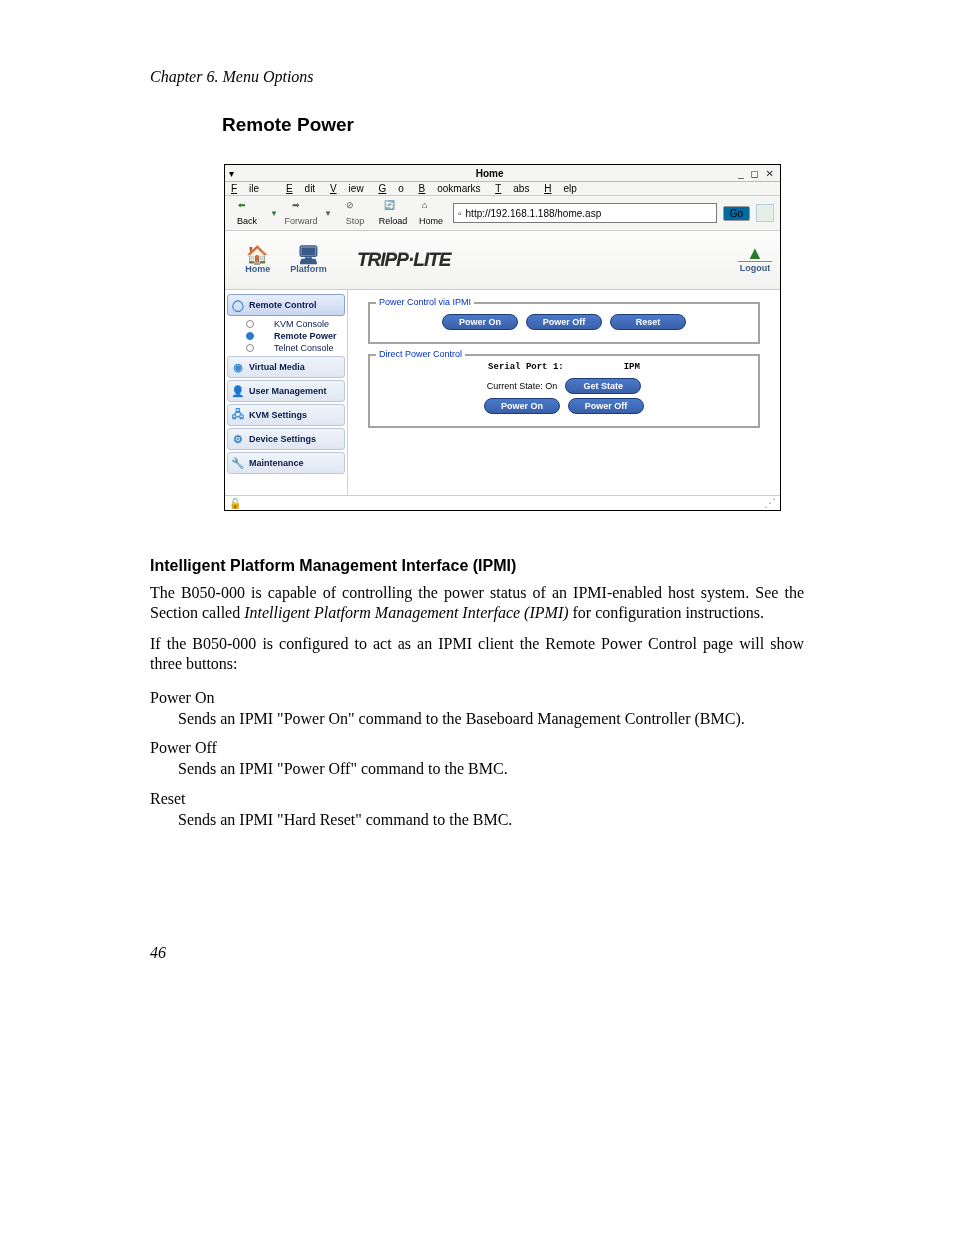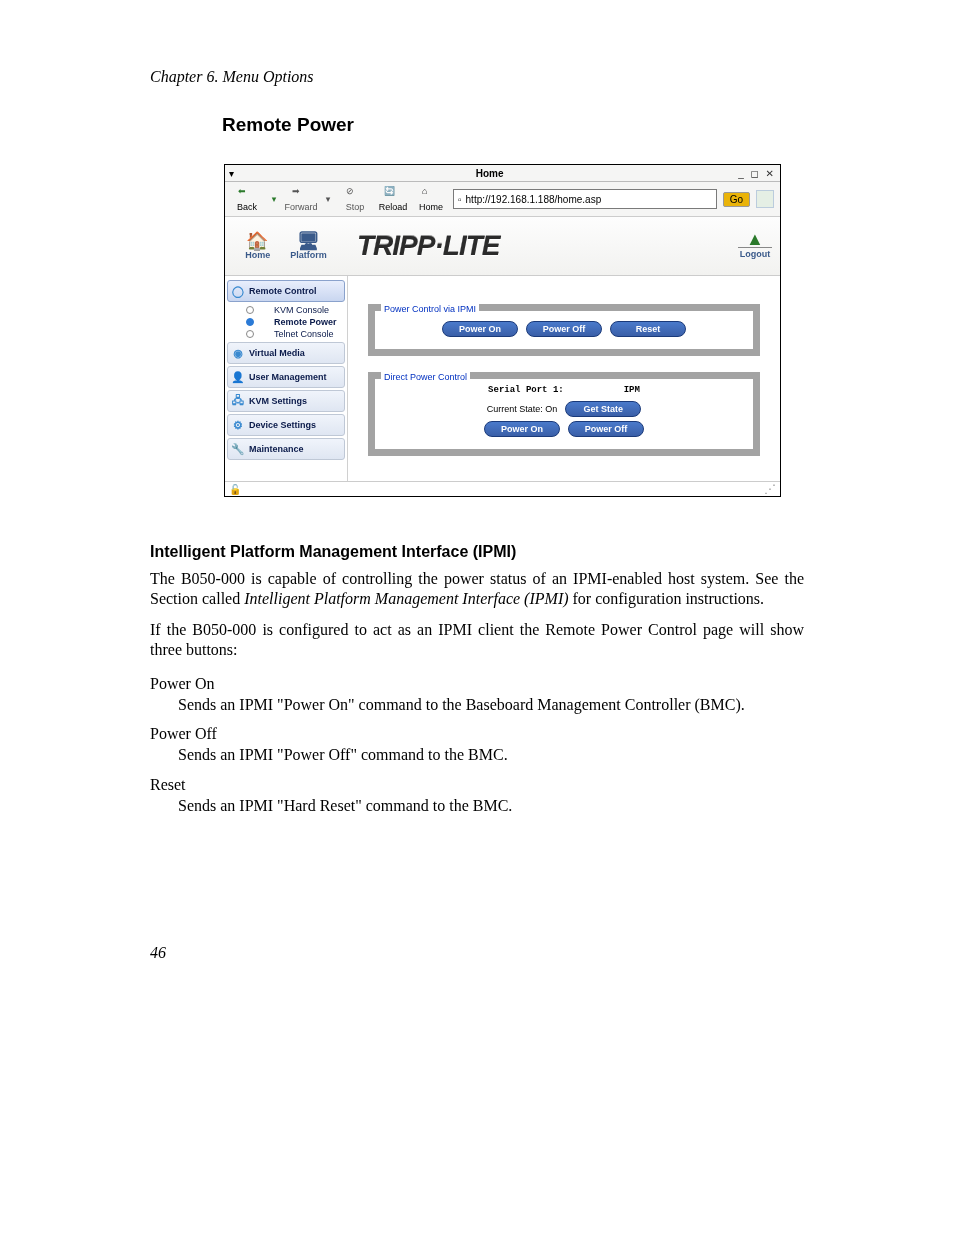--- a/index.html
+++ b/index.html
@@ -111,21 +111,21 @@
     background: #fff;
     font-size: 10px;
     display: flex;
     align-items: center;
     padding: 0 4px;
     gap: 4px;
   }
   .go-btn {
     font-size: 10px;
     border: 1px solid #999;
-    background: #eab308;
+    background: #0369a1;
     padding: 1px 6px;
     border-radius: 2px;
   }
   .throbber {
     width: 16px; height: 16px; background:#e5efe5; border:1px solid #bcd;
   }
 
   .app-frame { background: #fff; }
   .app-header {
     height: 58px;
@@ -145,21 +145,21 @@
     font-size: 9px; font-weight: bold; color: #3a5a8a;
   }
   .hdr-icon { font-size: 18px; line-height: 1; }
   .hdr-logo {
     flex: 1; display:flex; justify-content:flex-start; padding-left:10px;
   }
   .logo-text {
     font-family: Arial Black, Arial, sans-serif;
     font-weight: 900;
     font-style: italic;
-    font-size: 28px;
+    font-size: 19px;
     letter-spacing: -1px;
     color: #2b2b2b;
     text-shadow: 0 1px 0 #fff, 0 -1px 0 #999;
   }
   .logo-dot { color:#2b2b2b; }
   .hdr-right { width: 50px; text-align:center; font-size:9px; font-weight:bold; color:#3a5a8a;}
   .hdr-right .tri { color:#2b7a2b; font-size:18px; line-height:0.7;}
 
   .app-body { display:flex; min-height: 205px; }
   .sidebar {
@@ -189,23 +189,23 @@
     padding: 1px 0 1px 20px;
     color: #0a1a4a;
     display:flex; align-items:center; gap:20px;
   }
   .sb-sub .dot { width:6px; height:6px; border-radius:50%; border:1px solid #888; display:inline-block;}
   .sb-sub.sel { font-weight: bold; }
   .sb-sub.sel .dot { background:#2b7ad6; border-color:#2b7ad6;}
 
   .main-pane { flex:1; padding: 12px 20px; }
   .fieldset {
-    border: 7px solid #a3a3a3;
+    border: 2px solid #a3a3a3;
     padding: 6px 8px 8px 8px;
-    margin: 16px 0 10px 0;
+    margin: 0 0 10px 0;
     position: relative;
     font-size: 9px;
   }
   .fieldset .legend {
     position: absolute; top: -7px; left: 6px;
     background: #fff; padding: 0 3px;
     color: #0030c0; font-weight: normal; font-size: 9px;
   }
   .btn-row { display:flex; gap:8px; justify-content:center; margin:4px 0;}
   .pill-btn {
@@ -239,20 +239,29 @@
 
   <div class="figure-wrap">
     <div class="browser-window">
 
       <div class="bw-title">
         <span class="sys">▾</span>
         <span class="center">Home</span>
         <span class="winbtns">_ ◻ ✕</span>
       </div>
 
+      <div class="bw-menu">
+        <span><span class="ul">F</span><span>ile</span></span>
+        <span><span class="ul">E</span>dit</span>
+        <span><span class="ul">V</span>iew</span>
+        <span><span class="ul">G</span>o</span>
+        <span><span class="ul">B</span>ookmarks</span>
+        <span><span class="ul">T</span>abs</span>
+        <span><span class="ul">H</span>elp</span>
+      </div>
 
       <div class="bw-tool">
         <span class="tb-btn enabled">
           <span class="tb-icon" style="color:#2b7a2b;">⬅</span>
           <span>Back</span>
         </span>
         <span class="tb-btn" style="width:10px;color:#2b7a2b;">▾</span>
         <span class="tb-btn">
           <span class="tb-icon">➡</span>
           <span>Forward</span>

